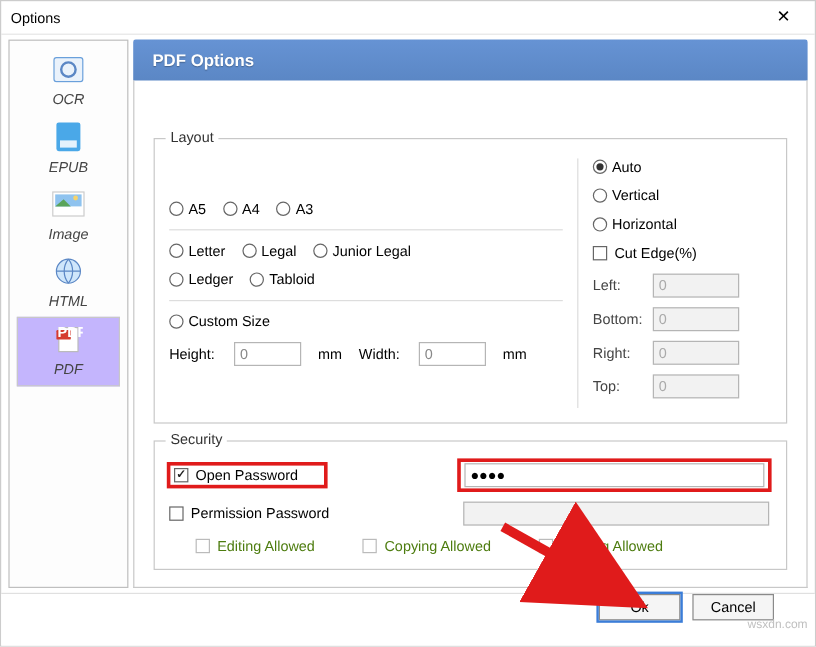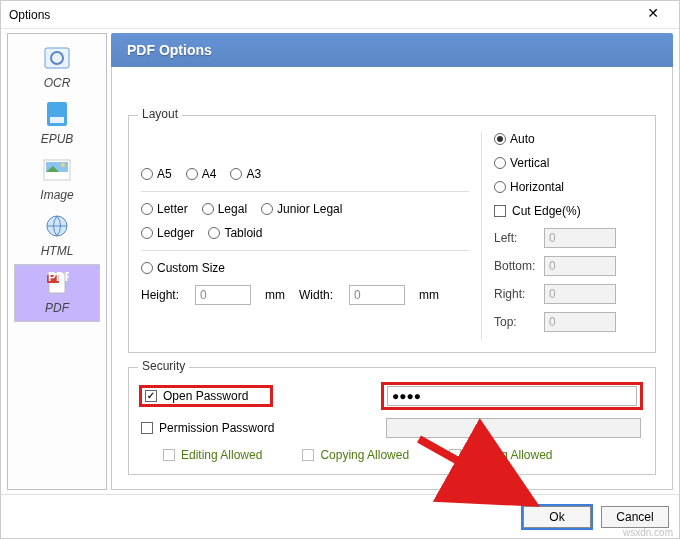--- a/index.html
+++ b/index.html
@@ -32,25 +32,25 @@
   .right-row { display: flex; align-items: center; gap: 6px; margin-bottom: 8px; }
   .right-row .rlbl { width: 44px; color: #444; }
   .group-title { position: absolute; top: -8px; left: 10px; background: #fff; padding: 0 4px; color: #333; }
   .layout-container { position: relative; margin-bottom: 14px; margin-top: 36px; }
   .layout-frame { border: 1px solid #c8c8c8; padding: 16px 14px 12px 12px; align-items: center; }
   .security-container { position: relative; border-radius: 28px; }
   .security-row { display: flex; align-items: center; margin-bottom: 10px; }
   .security-left { width: 245px; display: flex; align-items: center; gap: 6px; }
   .security-input { flex: 1; }
   .redbox { outline: 3px solid #e01b1b; outline-offset: -1px; padding: 2px 4px; }
-  .footer { position: absolute; bottom: 0; left: 0; right: 0; height: 44px; border-top: 1px solid #e0e0e0; display: flex; align-items: center; justify-content: flex-end; padding-right: 10px; gap: 10px; background: #fff; }
+  .footer { position: absolute; bottom: 0; left: 0; right: 0; height: 44px; border-top: 1px solid #e0e0e0; display: flex; justify-content: flex-end; padding-right: 34px; gap: 10px; background: #fff; }
   .btn { min-width: 68px; height: 22px; border: 1px solid #8a8a8a; background: #f5f5f5; cursor: pointer; text-align: center; line-height: 20px; }
   .btn.primary { outline: 2px solid #3b7dd8; }
   .arrow { position: absolute; pointer-events: none; }
-  .watermark { position: absolute; right: 6px; bottom: 0px; font-size: 10px; color: #c0c0c0; }
+  .watermark { position: absolute; right: 6px; bottom: 12px; font-size: 10px; color: #c0c0c0; }
 </style>
 </head>
 <body>
 
 <div class="window">
   <div class="titlebar">
     <span class="title">Options</span>
     <span class="close-btn">✕</span>
   </div>
 

